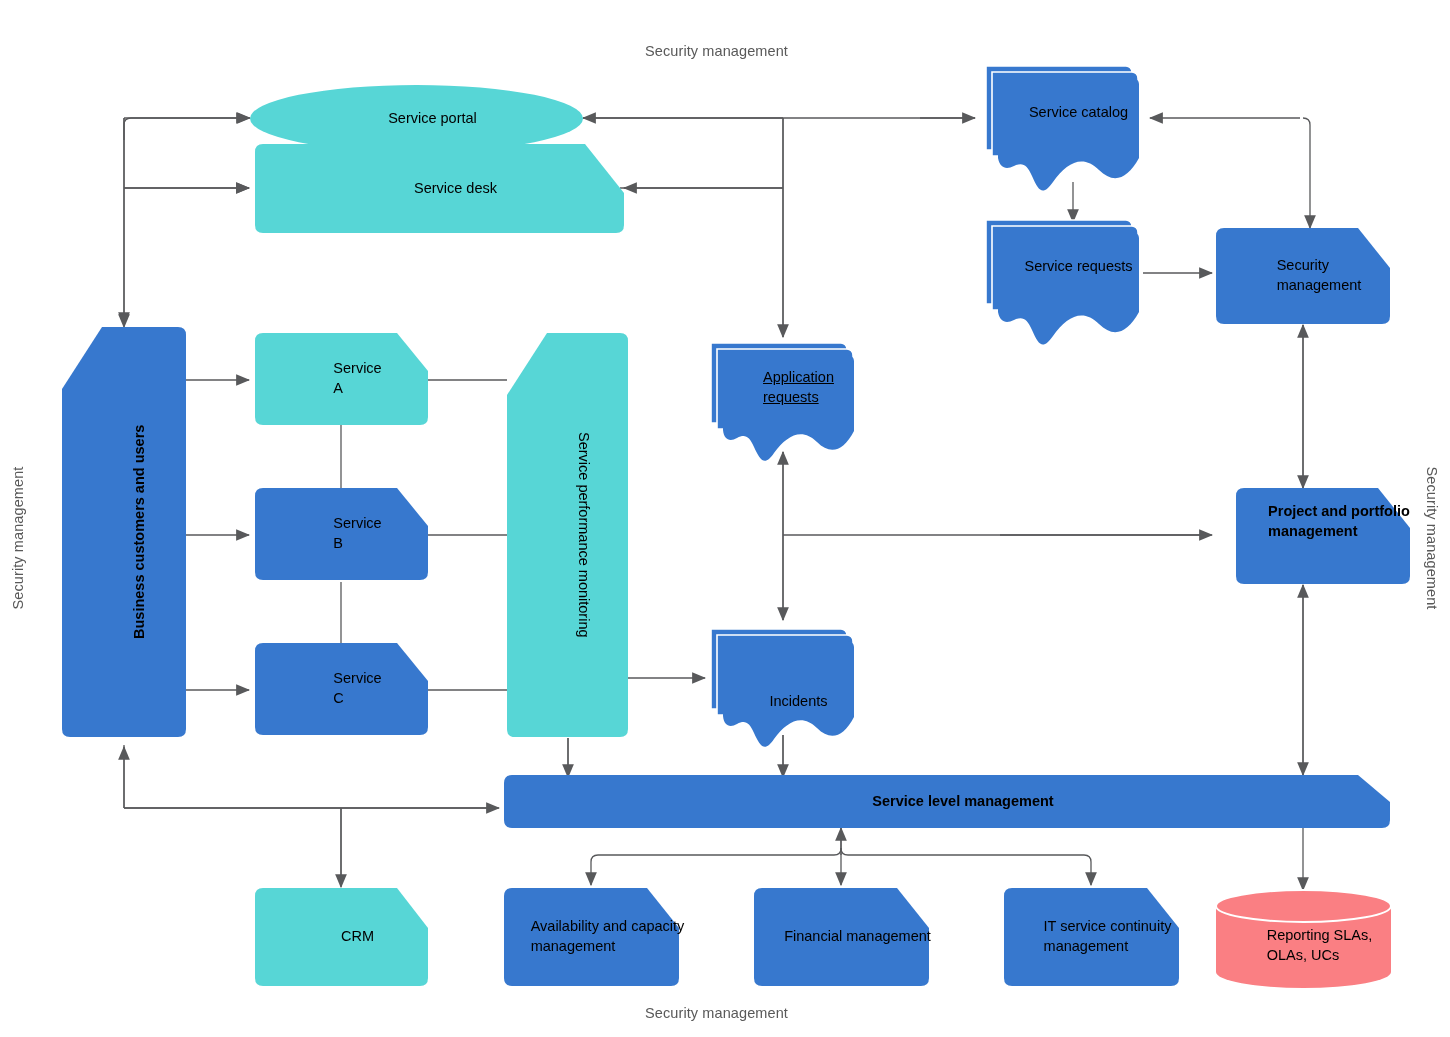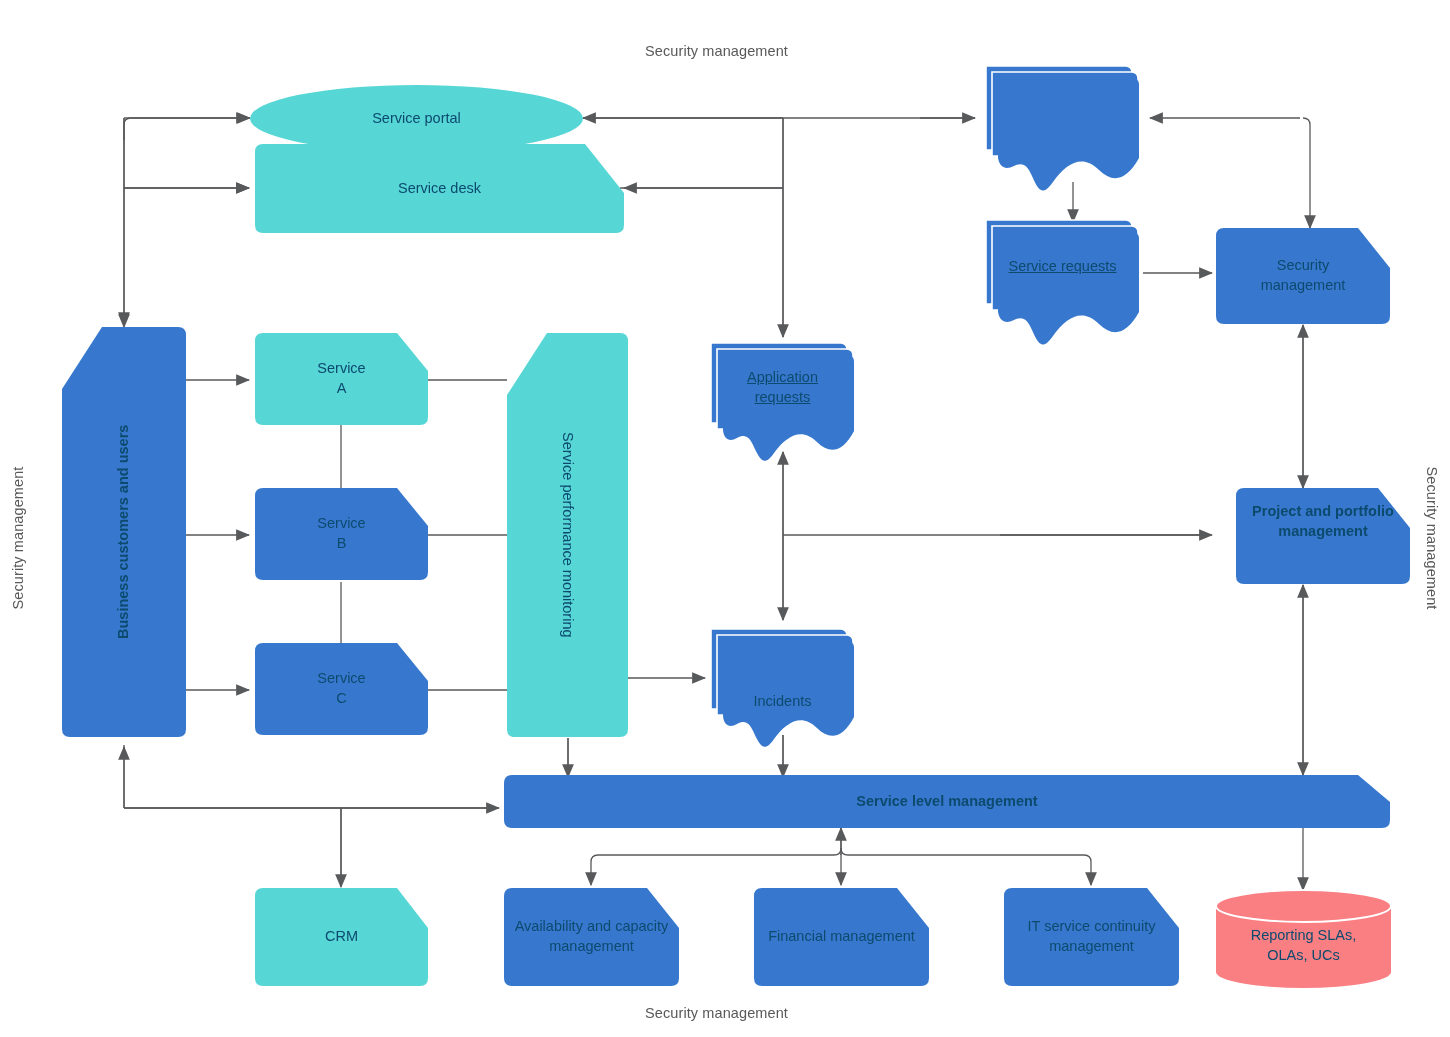--- a/index.html
+++ b/index.html
@@ -17,24 +17,24 @@
   .side-lbl-left{
     left:-62px;top:530px;width:160px;text-align:center;
     transform:rotate(-90deg);transform-origin:center center;
   }
   .side-lbl-right{
     left:1352px;top:530px;width:160px;text-align:center;
     transform:rotate(90deg);transform-origin:center center;
   }
   .node{position:absolute;box-sizing:border-box;}
   .node .txt{
-    position:absolute;left:0;top:0;width:100%;height:100%;
+    position:absolute;left:16px;top:0;width:100%;height:100%;
     display:flex;align-items:center;justify-content:center;
-    text-align:center;font-size:14.5px;line-height:1.35;
-    color:#0c4a6e;padding:2px 8px;box-sizing:border-box;
+    font-size:14.5px;line-height:1.35;
+    color:#000000;padding:2px 8px;box-sizing:border-box;
     white-space:pre-line;pointer-events:none;
   }
   .node .txt.bold{font-weight:bold;}
   .node .txt.vert{
     writing-mode:vertical-rl;transform:rotate(180deg);
     white-space:nowrap;
   }
   .node .txt.vert-cw{
     writing-mode:vertical-rl;white-space:nowrap;
   }
@@ -160,34 +160,35 @@
     <svg class="shape" width="165" height="123" viewBox="0 0 165 123">
       <path d="M6,6 h140 a6,6 0 0 1 6,6 v78 h-146 Z" fill="#3778CE" stroke="#ffffff" stroke-width="1.6"></path>
       <path d="M12,12 h140 a6,6 0 0 1 6,6 v78 h-146 Z" fill="#3778CE" stroke="#ffffff" stroke-width="1.6"></path>
       <path d="M18,18 h135 a6,6 0 0 1 6,6 v74
                c-12,22 -26,26 -40,12
                c-16,-16 -32,-8 -46,12
                c-10,14 -14,10 -21,-6
                c-5,-12 -10,-14 -18,-10
                c-8,4 -14,2 -16,-8 Z" fill="#3778CE"></path>
     </svg>
+    <div class="txt" style="height:78px;top:14px;">Service catalog</div>
   </div>
 
   <div class="node" style="left:980px;top:214px;width:165px;height:123px;">
     <svg class="shape" width="165" height="123" viewBox="0 0 165 123">
       <path d="M6,6 h140 a6,6 0 0 1 6,6 v78 h-146 Z" fill="#3778CE" stroke="#ffffff" stroke-width="1.6"></path>
       <path d="M12,12 h140 a6,6 0 0 1 6,6 v78 h-146 Z" fill="#3778CE" stroke="#ffffff" stroke-width="1.6"></path>
       <path d="M18,18 h135 a6,6 0 0 1 6,6 v74
                c-12,22 -26,26 -40,12
                c-16,-16 -32,-8 -46,12
                c-10,14 -14,10 -21,-6
                c-5,-12 -10,-14 -18,-10
                c-8,4 -14,2 -16,-8 Z" fill="#3778CE"></path>
     </svg>
-    <div class="txt" style="height:78px;top:14px;text-decoration:underline;">Service requests</div>
+    <div class="txt" style="height:78px;top:14px;">Service requests</div>
   </div>
 
   <div class="node" style="left:1216px;top:228px;width:174px;height:96px;">
     <svg class="shape" width="174" height="96" viewBox="0 0 174 96">
       <path d="M8,0 H142 L174,40 V88 Q174,96 166,96 H8 Q0,96 0,88 V8 Q0,0 8,0 Z" fill="#3778CE"></path>
     </svg>
     <div class="txt">Security
 management</div>
   </div>
 

